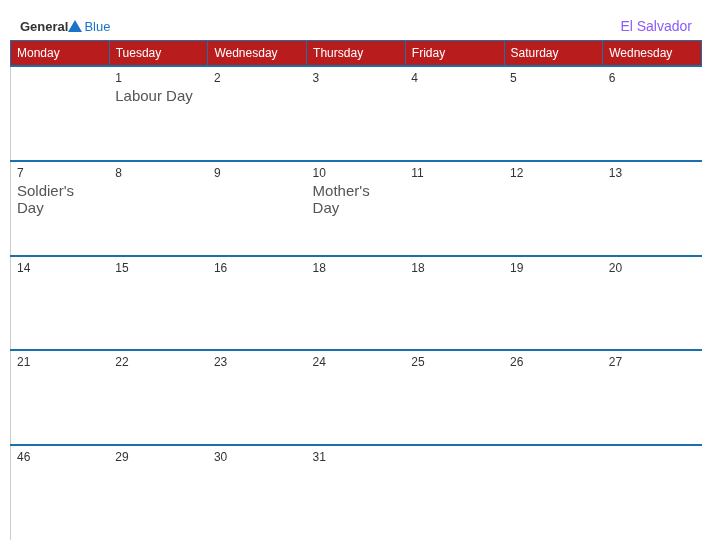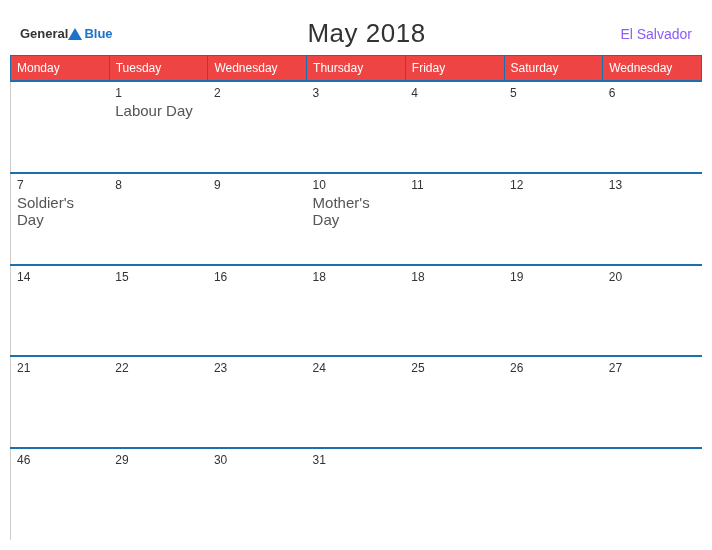--- a/index.html
+++ b/index.html
@@ -25,21 +25,21 @@
       flex-direction: row;
       line-height: 1;
     }
     .logo-general {
       font-size: 13px;
       font-weight: bold;
       color: #333;
     }
     .logo-blue {
       font-size: 13px;
-      font-weight: bold;
+      font-weight: normal;
       color: #1a73c8;
       display: flex;
       align-items: center;
     }
     .logo-triangle {
       width: 0;
       height: 0;
       border-left: 7px solid transparent;
       border-right: 7px solid transparent;
       border-bottom: 12px solid #1a73c8;
@@ -57,21 +57,21 @@
     }
 
     
     .calendar {
       flex: 1;
       border-collapse: collapse;
       width: 100%;
       table-layout: fixed;
     }
     .calendar thead tr {
-      background-color: #ef4444;
+      background-color: #b91c1c;
     }
     .calendar thead th {
       color: #fff;
       font-size: 12px;
       font-weight: normal;
       text-align: left;
       padding: 5px 6px;
       border: 1px solid #1a6fad;
     }
     .calendar tbody tr {
@@ -117,21 +117,20 @@
 <body>
 
 <div class="header">
   <div class="logo">
     <span class="logo-general">General</span>
     <span class="logo-blue">
       <span class="logo-triangle"></span>
       <span>Blue</span>
     </span>
   </div>
-  <div class="calendar-title">May 2018</div>
   <div class="country">El Salvador</div>
 </div>
 
 <table class="calendar">
   <thead>
     <tr>
     <th>Monday</th>
         <th>Tuesday</th>
         <th>Wednesday</th>
         <th>Thursday</th>

